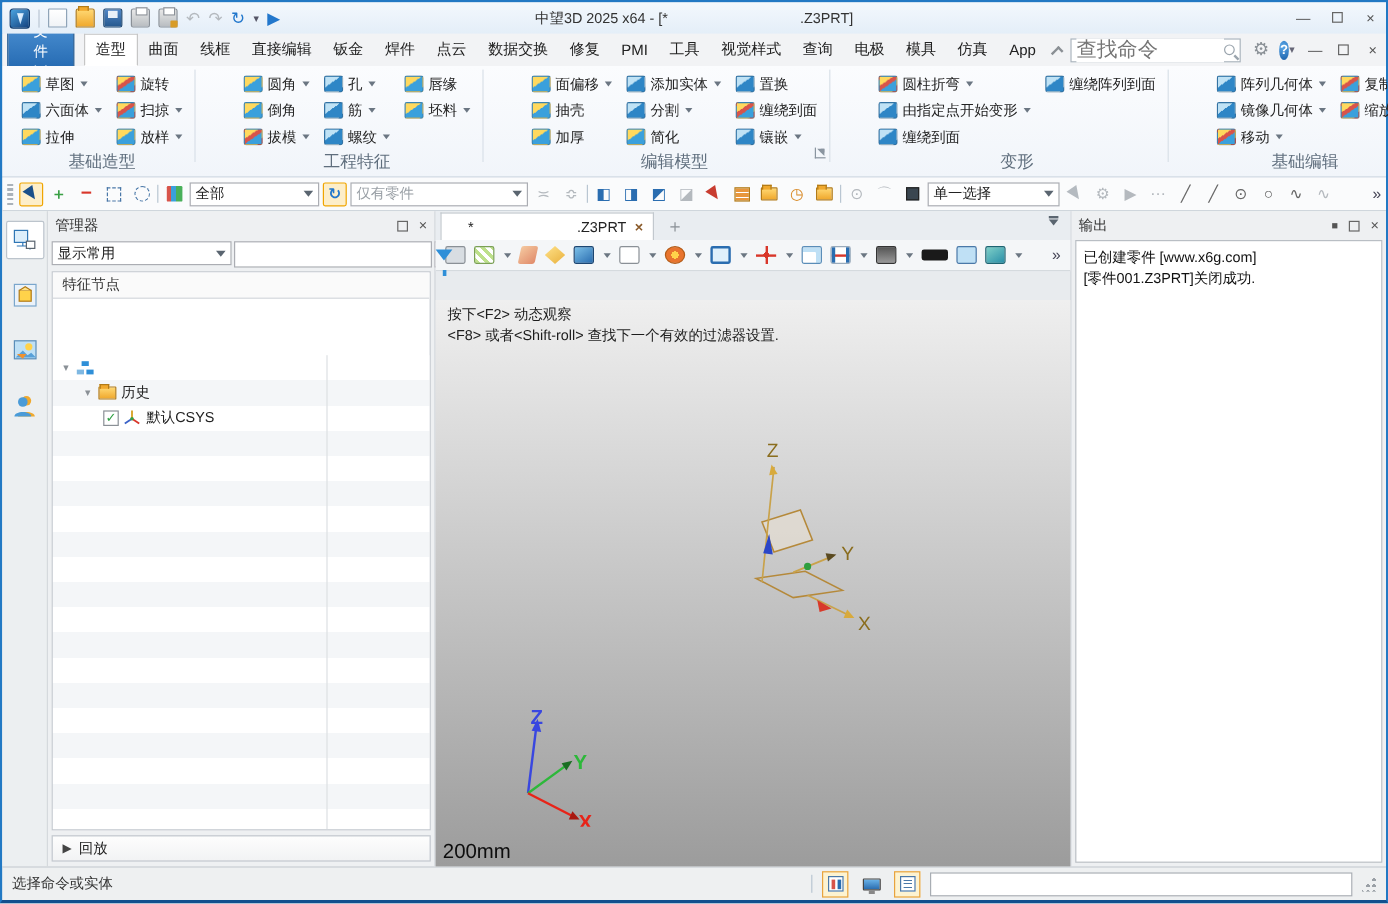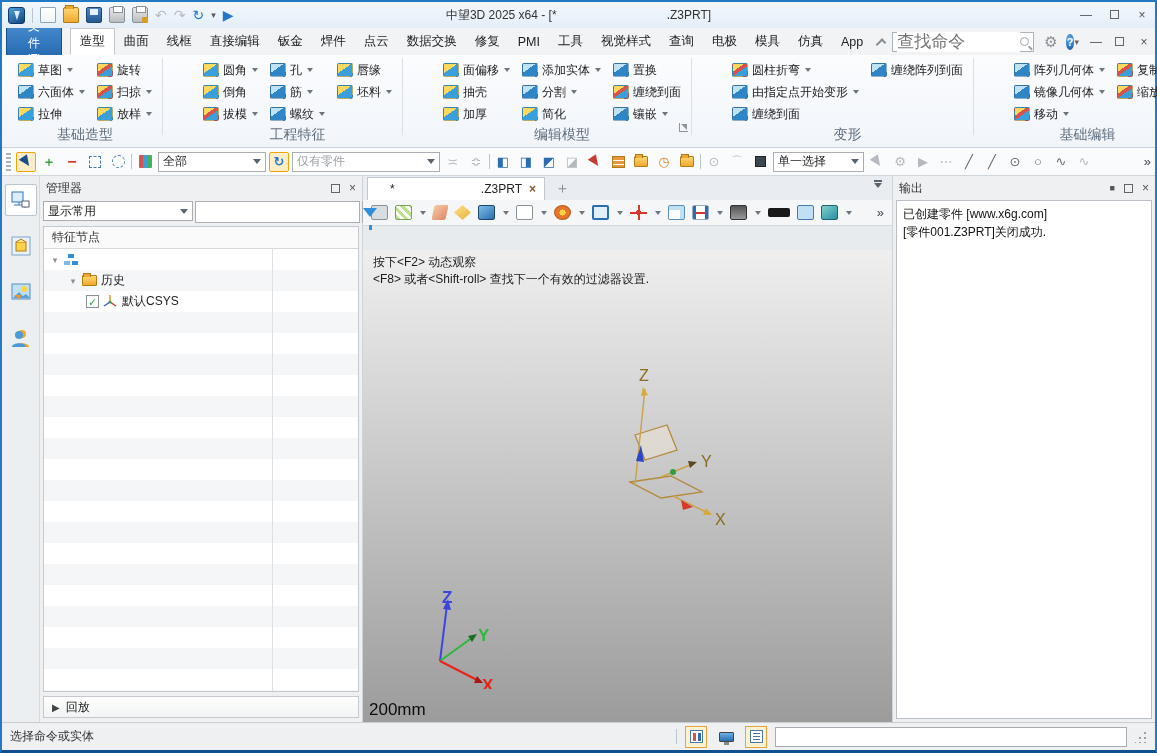--- a/index.html
+++ b/index.html
@@ -98,21 +98,21 @@
 
   .mgr { width:323px; display:flex; flex-direction:column; background:#eef0f2; border-right:1px solid #cfd4d9; }
   .panel-head { height:24px; display:flex; align-items:center; padding:0 6px; font-size:12px; color:#333; flex:0 0 auto;}
   .panel-head .ph-btns { margin-left:auto; display:flex; gap:9px; align-items:center; color:#555; }
   .filter-row { display:flex; gap:2px; padding:1px 3px 3px 3px; flex:0 0 auto; }
   .filter-row .finput { flex:1; height:22px; border:1px solid #abadb3; background:#fff; font-family:inherit; font-size:12px; padding:0 4px;}
   .funnel-btn { width:26px; height:22px; background:#fff; border:1px solid #abadb3; display:flex; align-items:center; justify-content:center;}
   .funnel { width:0; height:0; border-left:7px solid transparent; border-right:7px solid transparent; border-top:9px solid #2f8fd8; position:relative;}
   .funnel::after{ content:""; position:absolute; left:-1.5px; top:8px; width:3px; height:5px; background:#2f8fd8; }
   .treewrap { flex:1; margin:0 3px; background:#fff; border:1px solid #c4c9cf;
-              position:relative; overflow:hidden; display:flex; flex-direction:column; }
+              position:relative; overflow:hidden; display:flex; flex-direction:column;gap:47px; }
   .tree-colhead { height:22px; background:#fafafa; border-bottom:1px solid #d4d8dc; display:flex; align-items:center; padding:0 8px; font-size:12px; color:#333; flex:0 0 auto;}
   .tree-body { flex:1; background:repeating-linear-gradient(to bottom,#ffffff 0 21px,#f4f6f8 21px 42px); position:relative; }
   .col-div { position:absolute; top:0; bottom:0; left:228px; width:1px; background:#dcdfe3; }
   .trow { height:21px; display:flex; align-items:center; gap:4px; font-size:12px; padding-left:6px; position:relative; }
   .tw { color:#8a9096; font-size:9px; width:10px; text-align:center; }
   .orgchart { width:14px; height:12px; position:relative; }
   .orgchart::before { content:""; position:absolute; left:4px; top:0; width:6px; height:4px; background:#2f8fd8; box-shadow:-4px 7px 0 #7fb8e2, 4px 7px 0 #2f8fd8; }
   .folder-h { width:15px; height:11px; background:linear-gradient(#ffd873,#f0a92e); border:1px solid #b27b17; border-radius:1px; position:relative; }
   .folder-h::before { content:""; position:absolute; top:-3px; left:0; width:6px; height:3px; background:#f0a92e; border:1px solid #b27b17; border-bottom:none; }
   .chk { width:13px; height:13px; background:#fff; border:1px solid #8a9096; color:#2fa043; font-size:11px; line-height:12px; text-align:center; font-weight:bold;}
@@ -459,21 +459,21 @@
     <span class="tbtn" style="color:#d88a28">◷</span>
     <span class="tbtn">
         <span class="mini-folder"></span>
       </span>
     <span class="vsep"></span>
     <span class="tbtn disabled glyph">⊙</span>
     <span class="tbtn disabled glyph">⌒</span>
     <span class="tbtn">
         <span class="sq-dark"></span>
       </span>
-    <div class="combo" style="width:91px">
+    <div class="combo" style="width:110px">
         <span class="cx">单一选择</span>
         <span class="dn"></span>
       </div>
     <span class="tbtn">
         <span class="cursor-tri gray"></span>
       </span>
     <span class="tbtn disabled glyph">⚙</span>
     <span class="tbtn disabled glyph">▶</span>
     <span class="tbtn disabled glyph">⋯</span>
     <span class="tbtn glyph" style="color:#666">╱</span>

